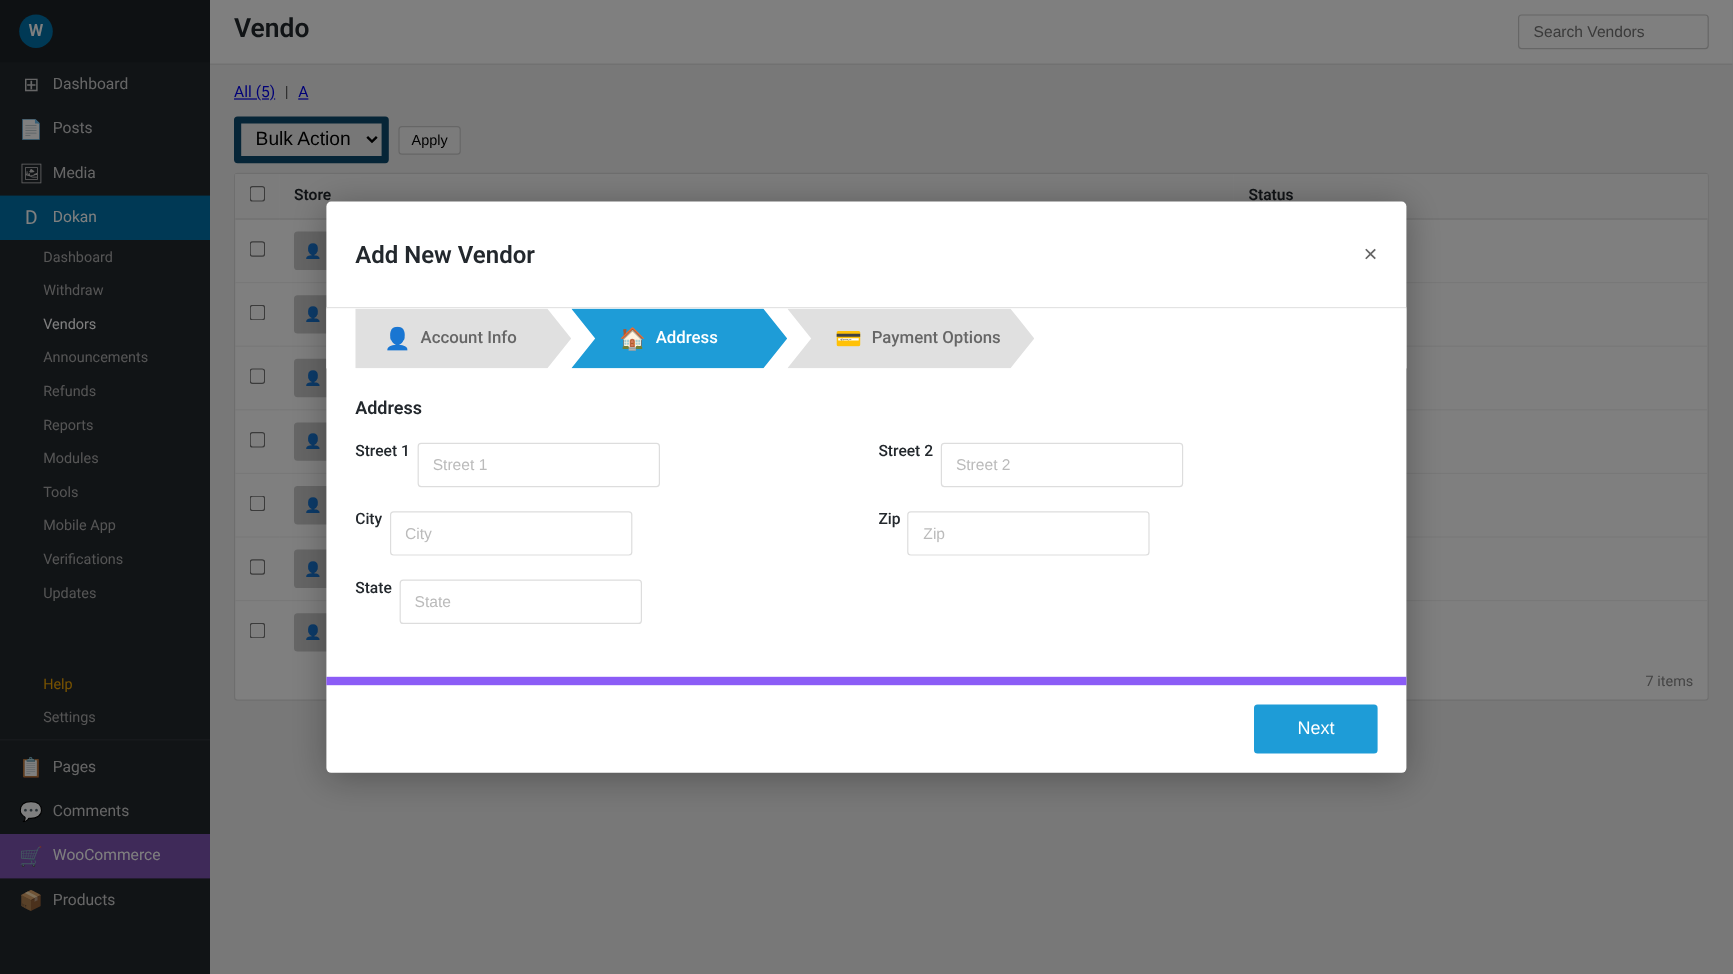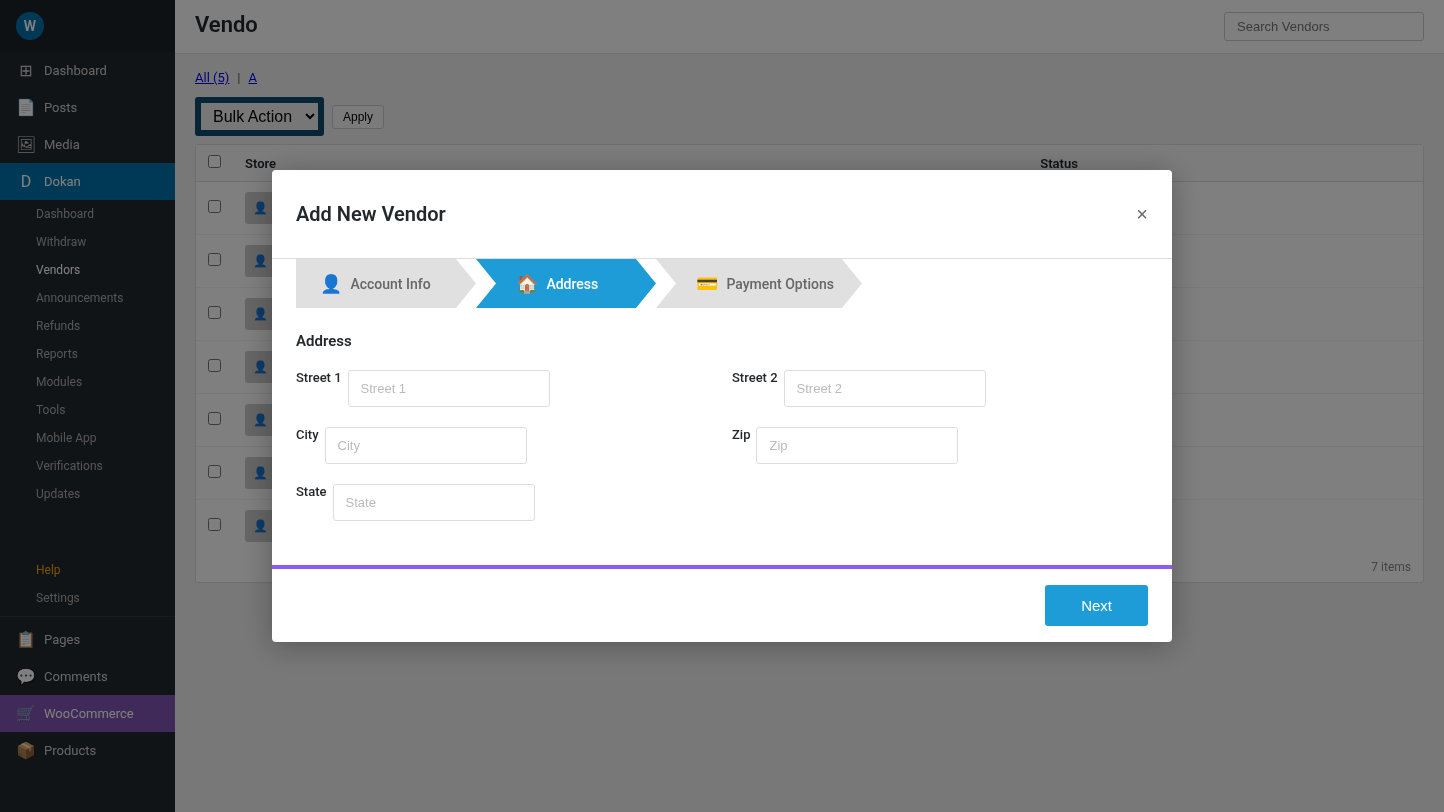--- a/index.html
+++ b/index.html
@@ -81,21 +81,21 @@
     .topbar-title {
       font-size: 22px;
       font-weight: 600;
       color: #23282d;
     }
     .topbar-search input {
       padding: 6px 12px;
       border: 1px solid #ccc;
       border-radius: 3px;
       font-size: 13px;
-      width: 200px;
+      width: 159px;
     }
 
     
     .content-area {
       padding: 16px 20px;
       flex: 1;
       overflow: auto;
     }
     .filter-bar {
       display: flex;
@@ -324,21 +324,21 @@
       top: 50%;
       transform: translateY(-50%);
       color: #888;
       pointer-events: none;
       font-size: 14px;
     }
 
     
     .modal-footer {
       padding: 16px 24px;
-      border-top: 4px solid #8b5cf6;
+      border-top: 7px solid #8b5cf6;
       display: flex;
       justify-content: flex-end;
       gap: 10px;
     }
     .btn-next {
       background: #1e9cd7;
       color: #fff;
       border: none;
       padding: 12px 36px;
       font-size: 15px;

